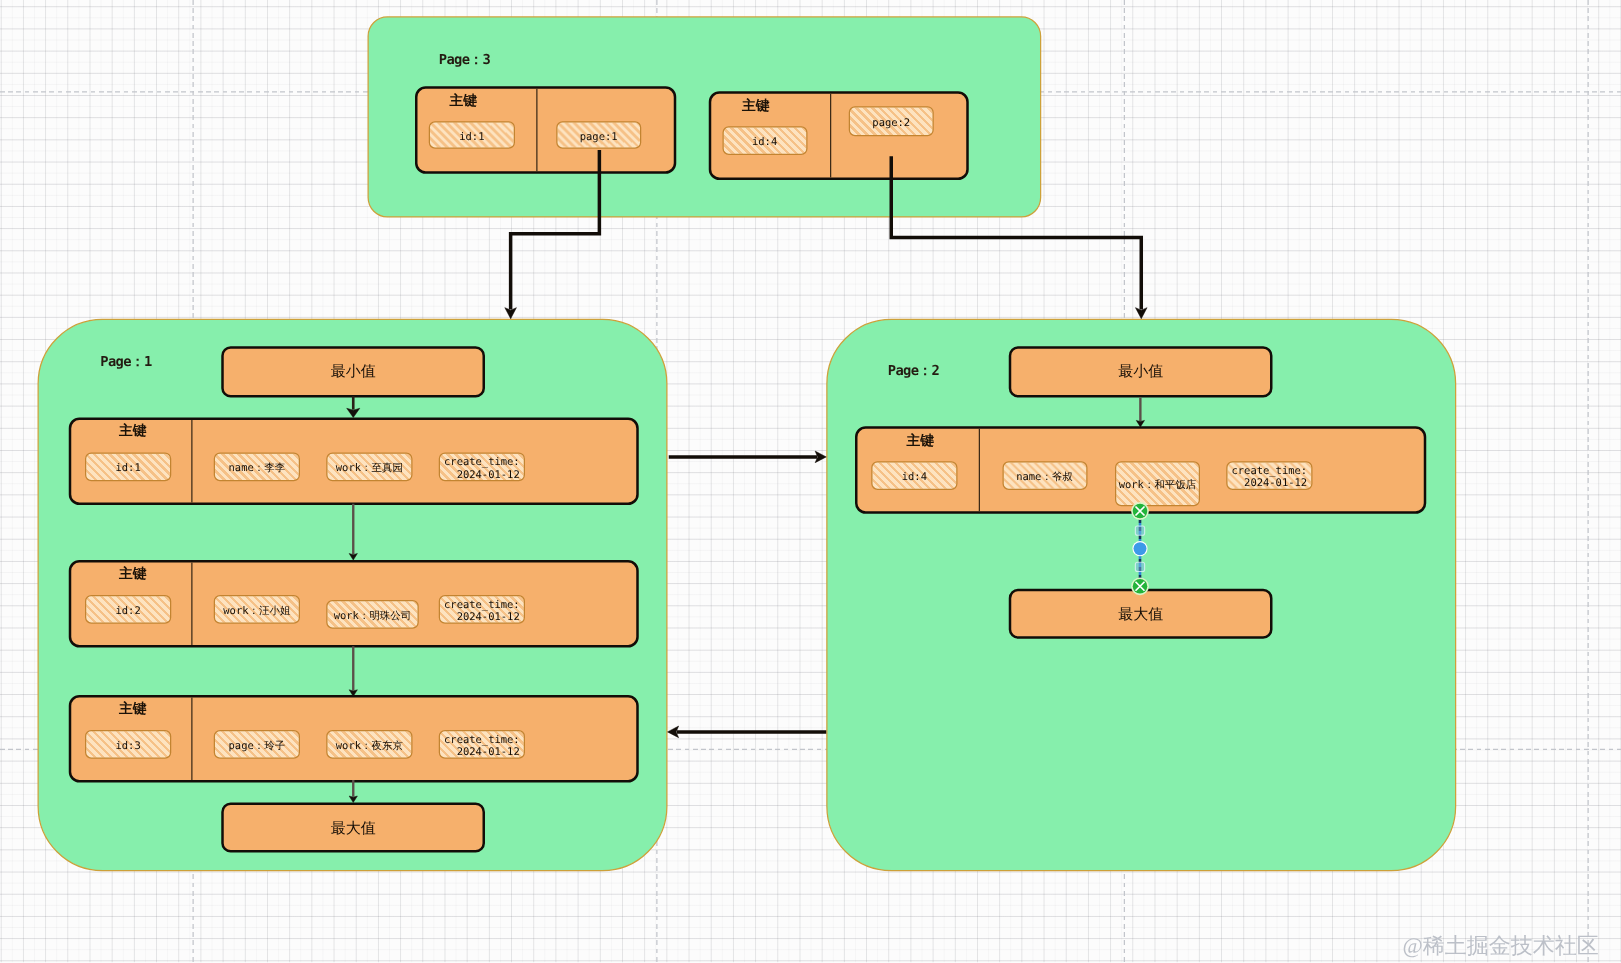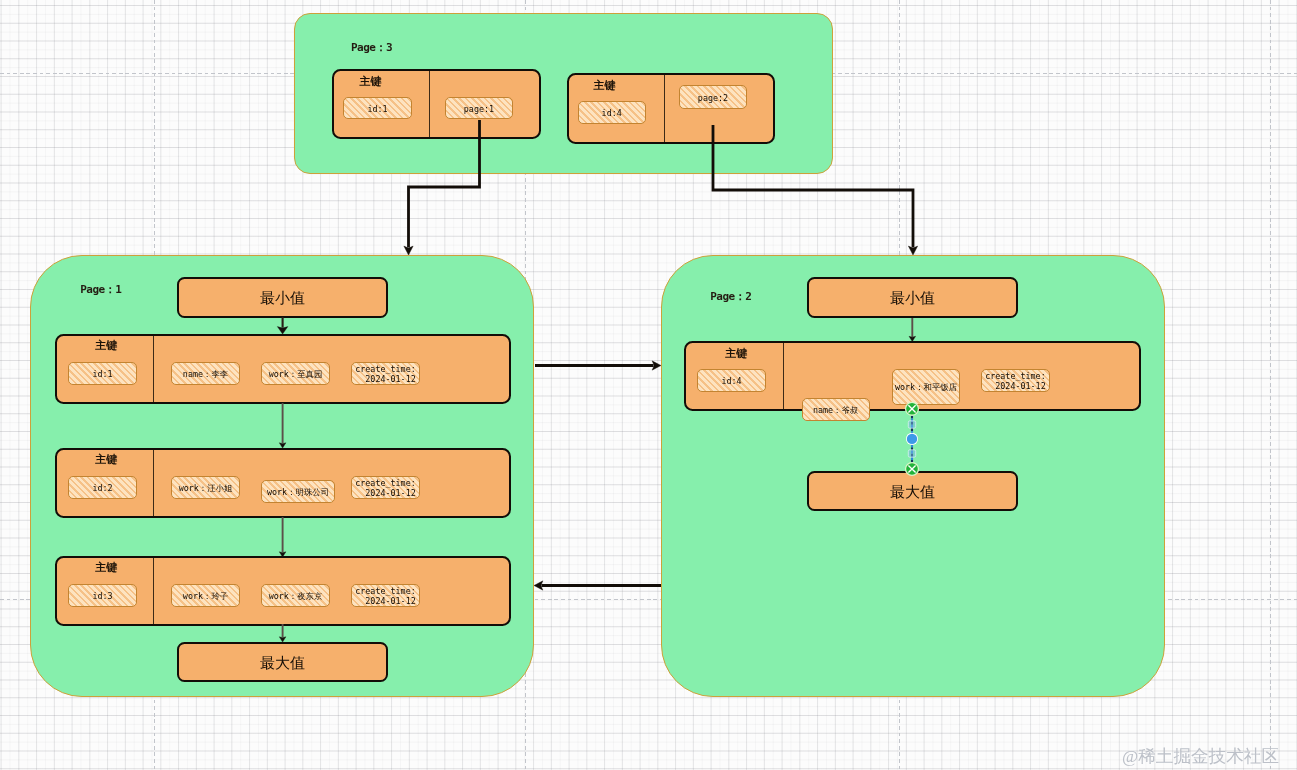--- a/index.html
+++ b/index.html
@@ -40,21 +40,21 @@
     background-image:repeating-linear-gradient(45deg,
         rgba(241,172,100,0.62) 0px, rgba(241,172,100,0.62) 1.85px,
         rgba(241,172,100,0) 1.85px, rgba(241,172,100,0) 4.5px);
     display:flex;align-items:center;justify-content:center;padding-top:1.4px;}
   .cellbox span{font-family:"DejaVu Sans Mono",monospace;font-weight:400;font-size:8.4px;
                 color:#130c05;white-space:nowrap;line-height:10.3px;text-align:right;
                 letter-spacing:0px;}
   
   .vbox{position:absolute;background:#f6b06c;border:2.9px solid #120d08;border-radius:7.5px;
         box-sizing:border-box;display:flex;align-items:center;justify-content:center;}
-  .vbox span{font-size:15px;color:#140d06;line-height:11px;}
+  .vbox span{font-size:12px;color:#140d06;line-height:11px;}
   svg.ov{position:absolute;left:0;top:0;width:1297px;height:770px;}
 </style>
 </head>
 <body>
 
 <div id="stage">
   <div id="grid"></div>
   <div id="guides">
       <div class="dashv" style="left: 154.2px;"></div>
       <div class="dashv" style="left: 524.7px;"></div>
@@ -129,21 +129,21 @@
           <span>create_time:<br>2024-01-12</span>
         </div>
       </div>
       <div class="entry" style="left: 55px; top: 556px; width: 456px; height: 70px;">
         <div class="divider" style="left: 95.9px;"></div>
         <div class="hdr" style="left: 49.2px; top: 3.8px;">主键</div>
         <div class="cellbox" style="left: 11px; top: 26px; width: 69px; height: 23px;">
           <span>id:3</span>
         </div>
         <div class="cellbox" style="left: 114px; top: 26px; width: 69px; height: 23px;">
-          <span>work：玲子</span>
+          <span>page：玲子</span>
         </div>
         <div class="cellbox" style="left: 204px; top: 26px; width: 69px; height: 23px;">
           <span>work：夜东京</span>
         </div>
         <div class="cellbox" style="left: 294px; top: 26px; width: 69px; height: 23px;">
           <span>create_time:<br>2024-01-12</span>
         </div>
       </div>
       <div class="page" style="left: 661px; top: 255px; width: 504px; height: 442px; border-radius: 52px;">
         <div class="page-label" style="left: 48.2px; top: 35.4px;">Page：2</div>
@@ -153,21 +153,21 @@
       </div>
       <div class="vbox" style="left: 807px; top: 471px; width: 211px; height: 40px;">
         <span>最大值</span>
       </div>
       <div class="entry" style="left: 684px; top: 341px; width: 457px; height: 70px;">
         <div class="divider" style="left: 97.1px;"></div>
         <div class="hdr" style="left: 50.2px; top: 4.5px;">主键</div>
         <div class="cellbox" style="left: 11px; top: 26px; width: 69px; height: 23px;">
           <span>id:4</span>
         </div>
-        <div class="cellbox" style="left: 115.6px; top: 25.9px; width: 68px; height: 23.2px; margin-top: 29px;">
+        <div class="cellbox" style="left: 115.6px; top: 25.9px; width: 68px; height: 23.2px;">
           <span>name：爷叔</span>
         </div>
         <div class="cellbox" style="left: 206px; top: 25.9px; width: 68px; height: 36px;">
           <span>work：和平饭店</span>
         </div>
         <div class="cellbox" style="left: 295.3px; top: 25.9px; width: 68.3px; height: 23.2px;">
           <span>create_time:<br>2024-01-12</span>
         </div>
       </div>
     </div>

